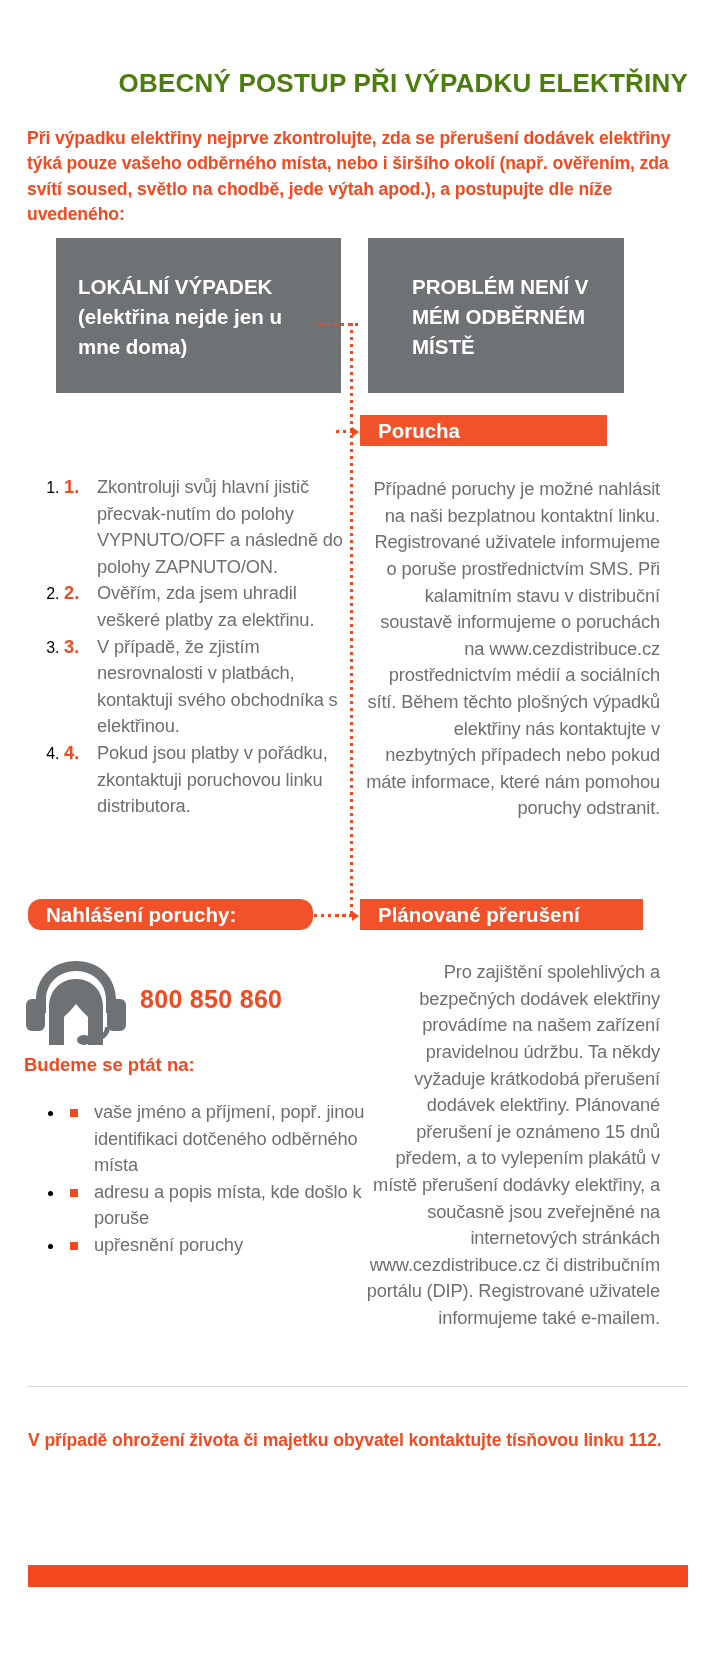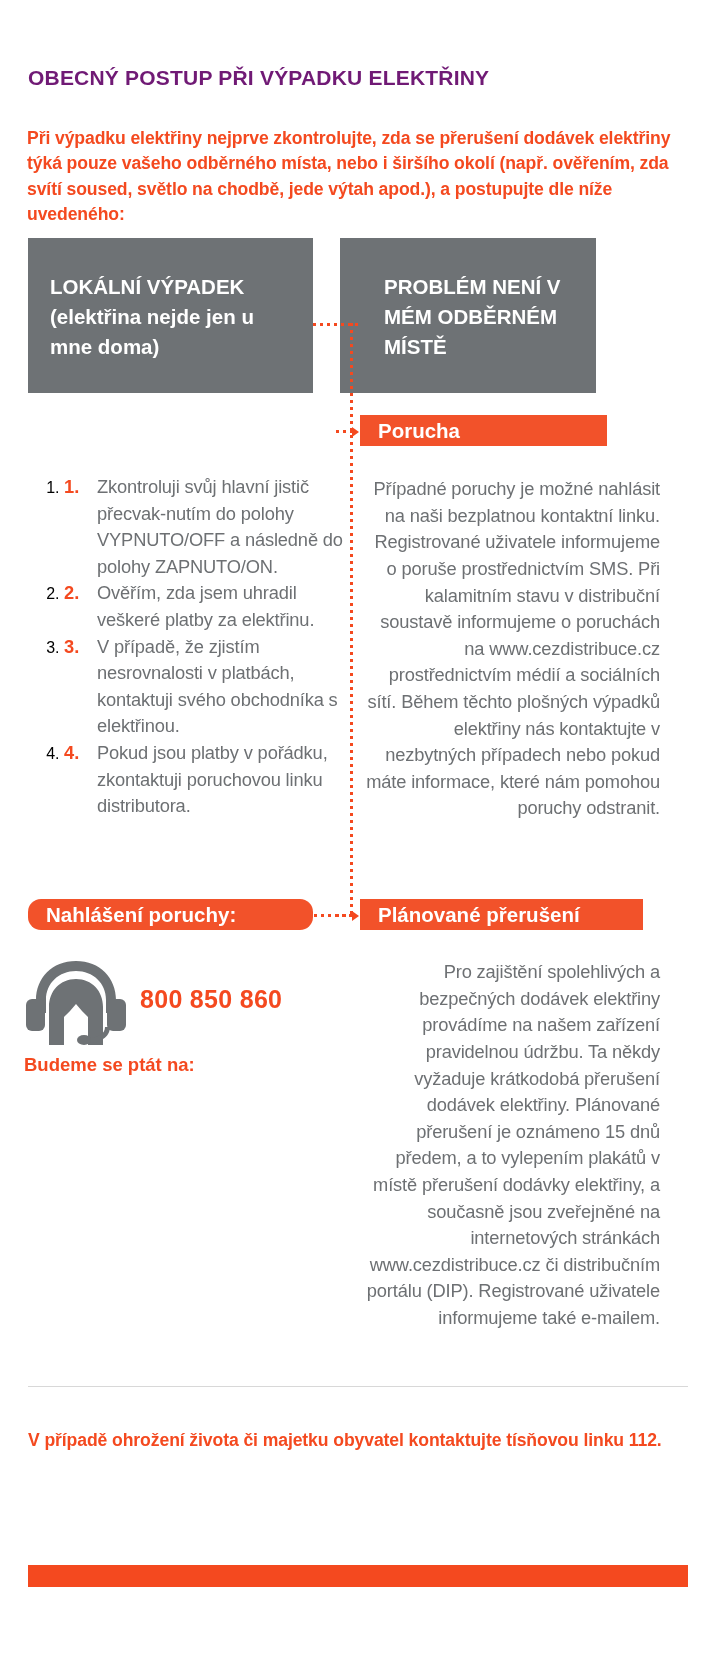--- a/index.html
+++ b/index.html
@@ -17,43 +17,45 @@
   :root{
     --orange:#f4491f;
     --orange2:#f2522a;
     --gray-box:#6e7275;
     --gray-text:#6d7073;
   }
 
   
   .title{
     position:absolute;left:28px;top:52px;width:660px;
-    color:#701a75;
-    font-size:21px;font-weight:bold;
+    color:#4d7c0f;
+    font-size:26px;font-weight:bold;
     letter-spacing:0.2px;
     line-height:1.1;
+    text-align:right;
   }
   .intro{
     position:absolute;left:27px;top:108px;width:660px;
     color:#f4491f;
     font-size:17.6px;font-weight:bold;
     line-height:25.5px;
     letter-spacing:-0.1px;
   }
 
   
   .gbox{
     position:absolute;
     background:var(--gray-box);
     color:#ffffff;
     font-weight:bold;
     font-size:20.5px;
     line-height:30px;
     box-sizing:border-box;
     padding:34px 22px 0 22px;
+    margin-left:28px;
   }
   #gbox-left{left:28px;top:238px;width:285px;height:155px;}
   #gbox-right{left:340px;top:238px;width:256px;height:155px;padding-left:44px;}
 
   
   .dot-h{
     position:absolute;
     left:313px;top:323px;width:47px;height:3px;
     background-image:linear-gradient(to right,#f4491f 0 3px,transparent 3px 7px);
     background-size:7px 3px;
@@ -224,20 +226,34 @@
       <path d="M52 24 C36 24 25 36 25 52 L25 90 L40 90 L40 62 C44 58 48 54 52 49 C56 54 60 58 64 62 L64 90 L79 90 L79 52 C79 36 68 24 52 24 Z"></path>
       <path d="M86 72 C86 82 76 88 64 88 L64 83 C74 83 81 79 81 72 Z"></path>
       <ellipse cx="60" cy="85" rx="7" ry="5"></ellipse>
     </g>
   </svg>
 
   <div id="phone-number">800 850 860</div>
 
   <div id="ask-heading">Budeme se ptát na:</div>
 
+  <ul id="ask-list">
+    <li class="ask-item">
+      <span class="ask-bullet"></span>
+      <span class="ask-body">vaše jméno a příjmení, popř. jinou identifikaci dotčeného odběrného místa</span>
+    </li>
+    <li class="ask-item">
+      <span class="ask-bullet"></span>
+      <span class="ask-body">adresu a popis místa, kde došlo k poruše</span>
+    </li>
+    <li class="ask-item">
+      <span class="ask-bullet"></span>
+      <span class="ask-body">upřesnění poruchy</span>
+    </li>
+  </ul>
 
   <div class="banner" id="banner-planovane">Plánované přerušení</div>
   <p class="body-text" id="planovane-text">Pro zajištění spolehlivých a bezpečných dodávek elektřiny provádíme na našem zařízení pravidelnou údržbu. Ta někdy vyžaduje krátkodobá přerušení dodávek elektřiny. Plánované přerušení je oznámeno 15 dnů předem, a to vylepením plakátů v místě přerušení dodávky elektřiny, a současně jsou zveřejněné na internetových stránkách www.cezdistribuce.cz či distribučním portálu (DIP). Registrované uživatele informujeme také e-mailem.</p>
 
   <div id="footer-rule"></div>
   <p id="footer-text">V případě ohrožení života či majetku obyvatel kontaktujte tísňovou linku 112.</p>
   <div id="footer-bar"></div>
 
 </div>
 

